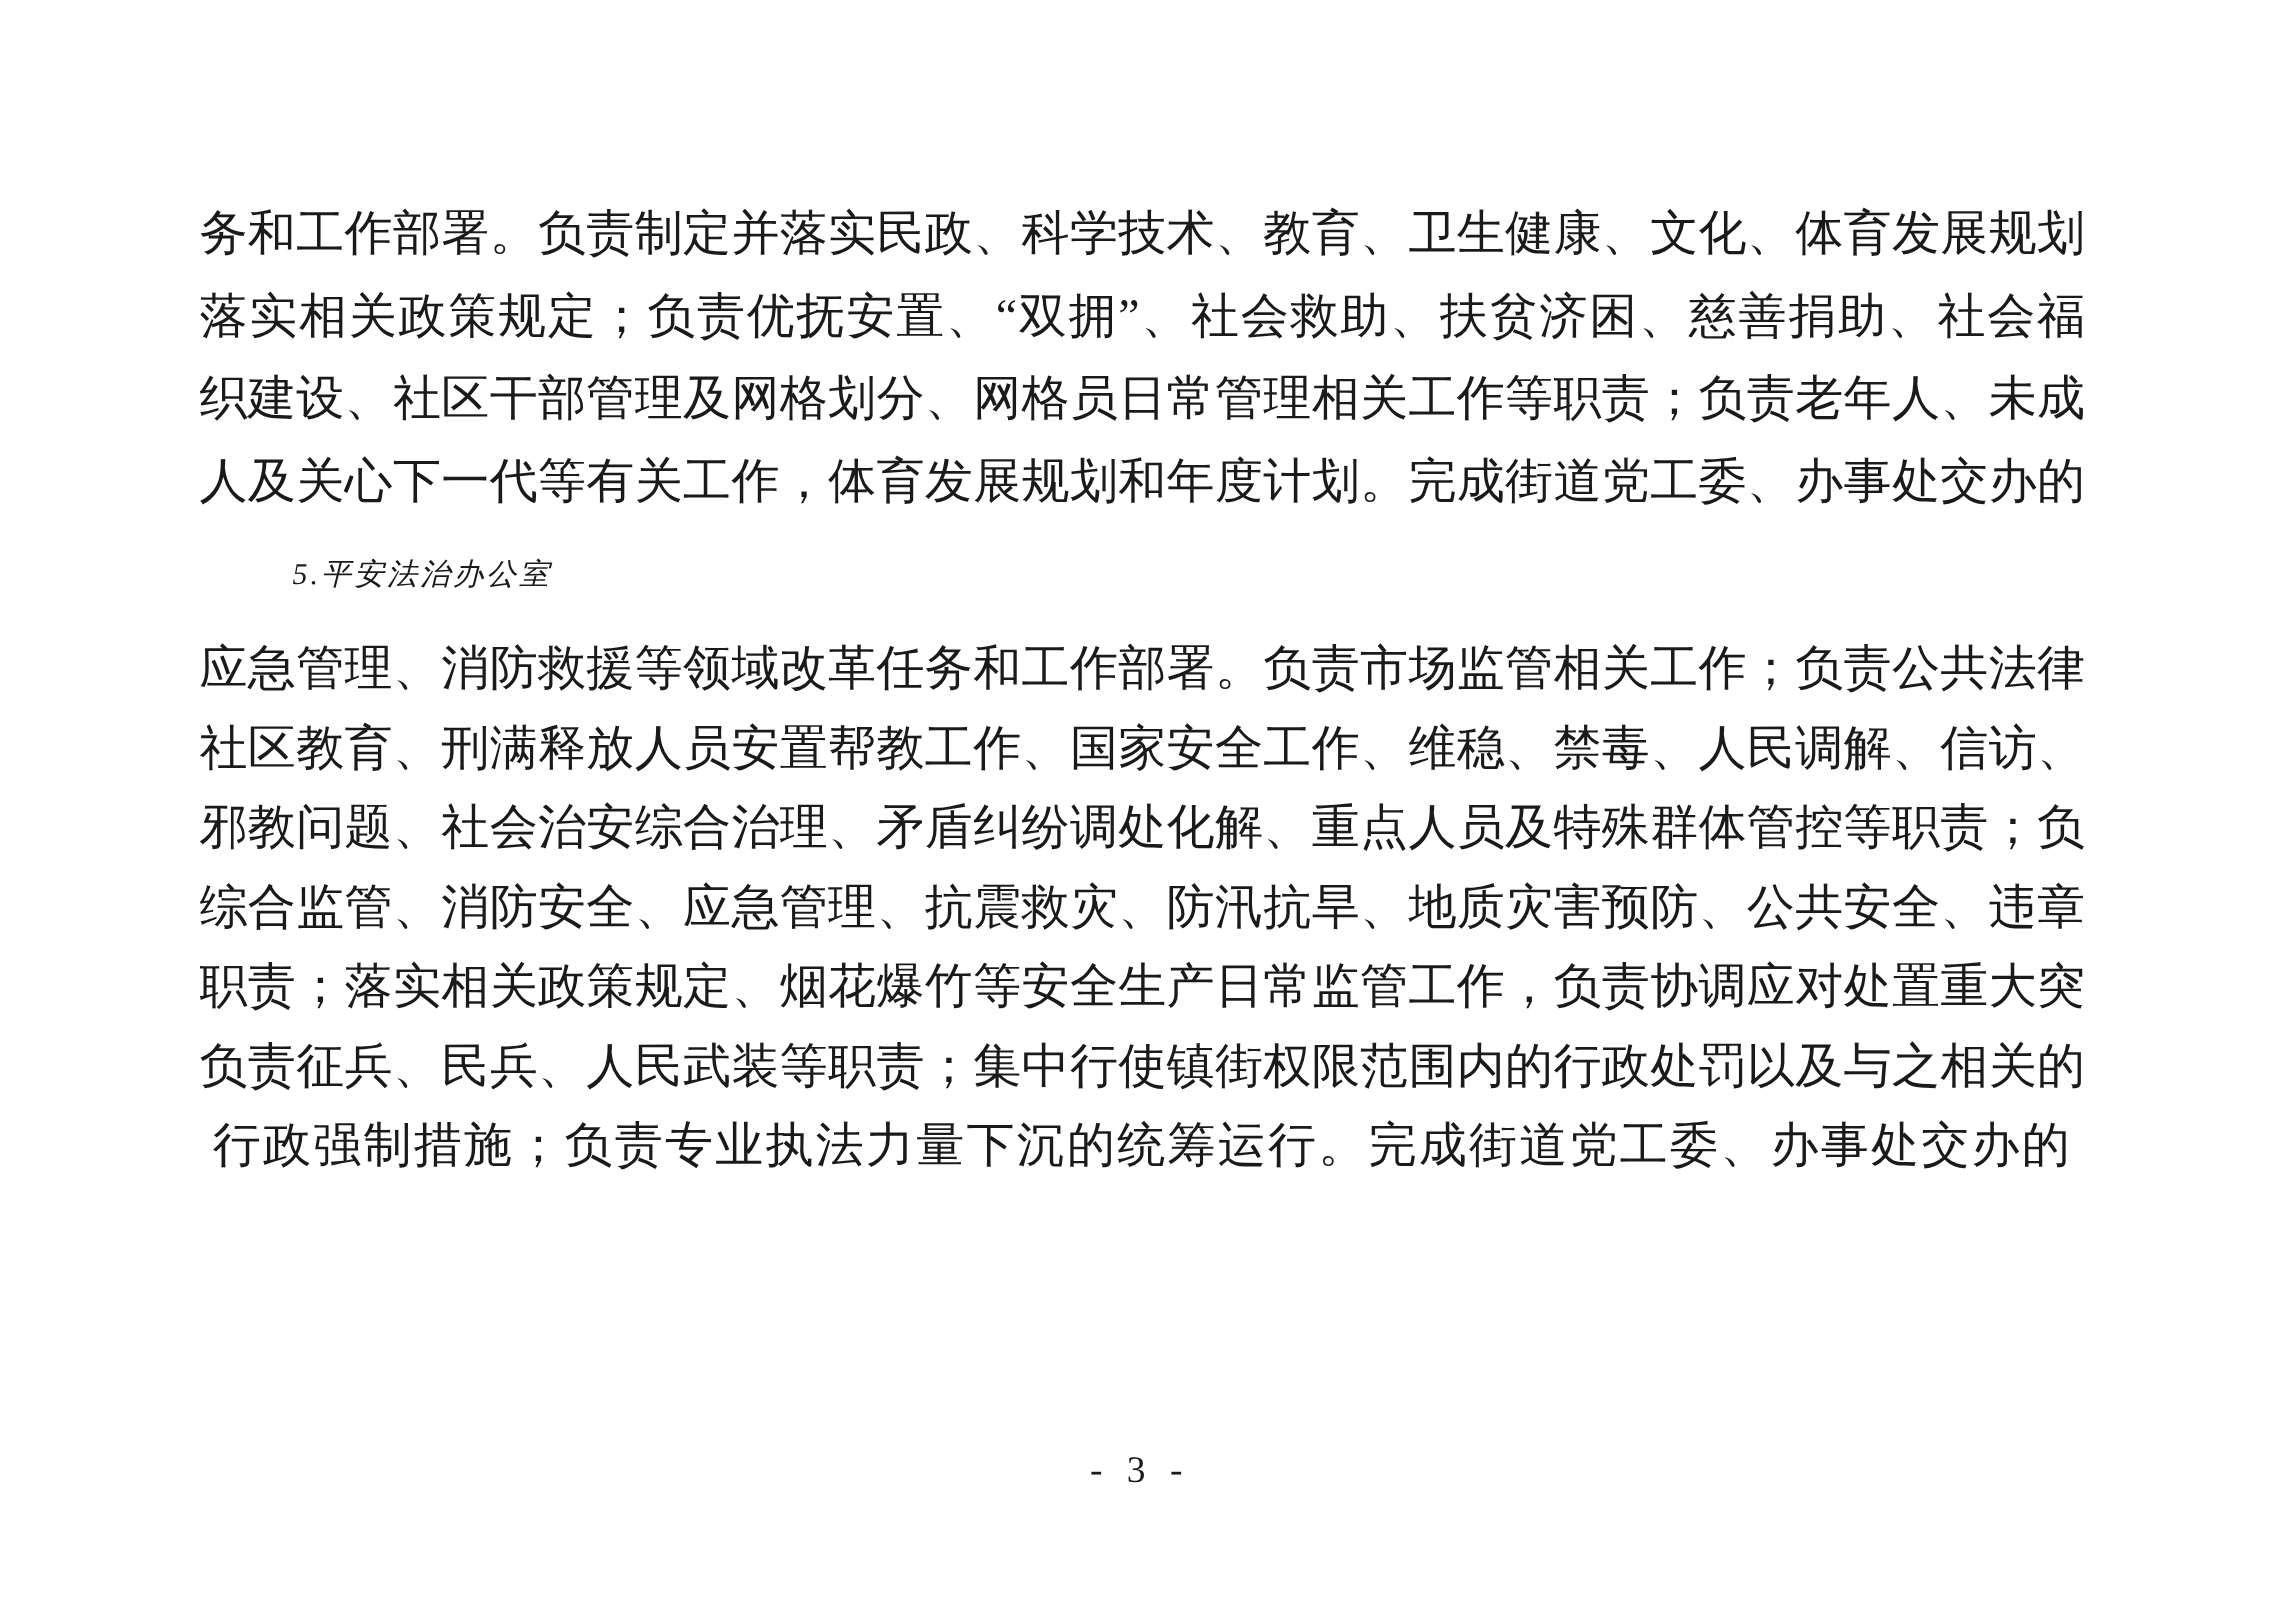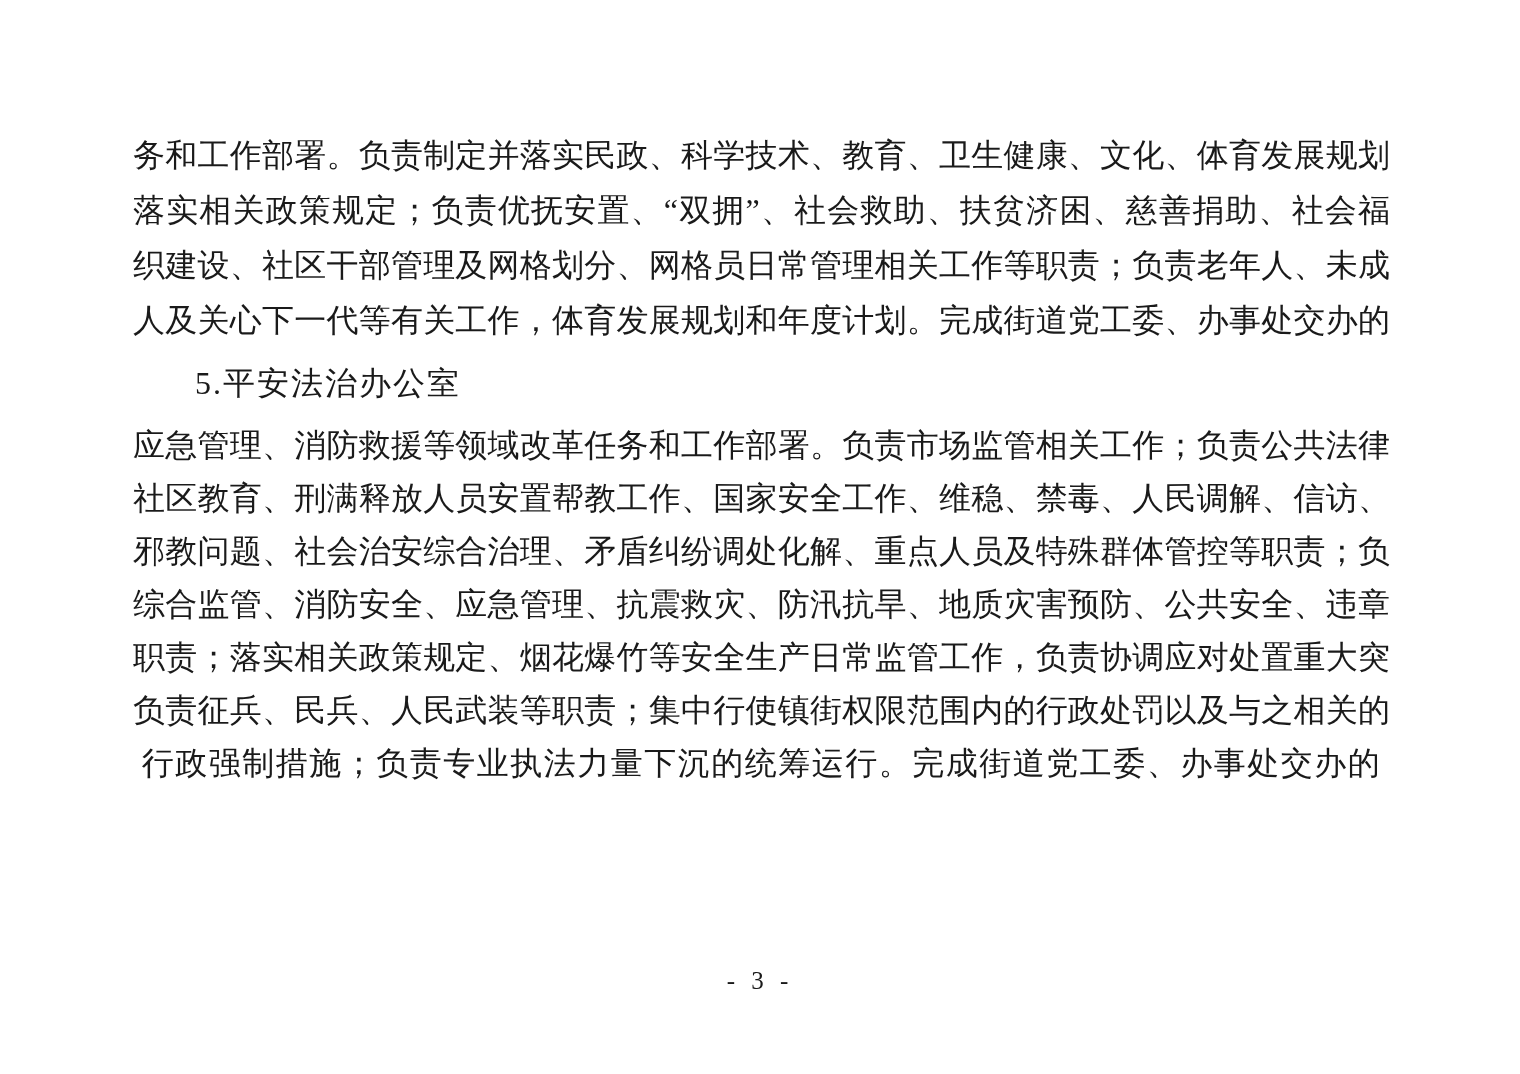--- a/index.html
+++ b/index.html
@@ -44,28 +44,29 @@
   }
   .end {
     text-align: center;
     text-align-last: left;
     letter-spacing: 1.5px;
   }
   .indent {
     text-indent: 62px;
   }
   .heading {
-    font-size: 32px;
+    font-size: 20px;
     height: 55px;
     line-height: 55px;
     margin-top: 8px;
     margin-bottom: 8px;
     text-indent: 62px;
     letter-spacing: 2px;
     overflow: hidden;
+    font-style: italic;
   }
   .page-number {
     position: absolute;
     left: 0;
     width: 1520px;
     top: 967px;
     text-align: center;
     font-size: 25px;
     letter-spacing: 5px;
     color: #1a1a1a;

